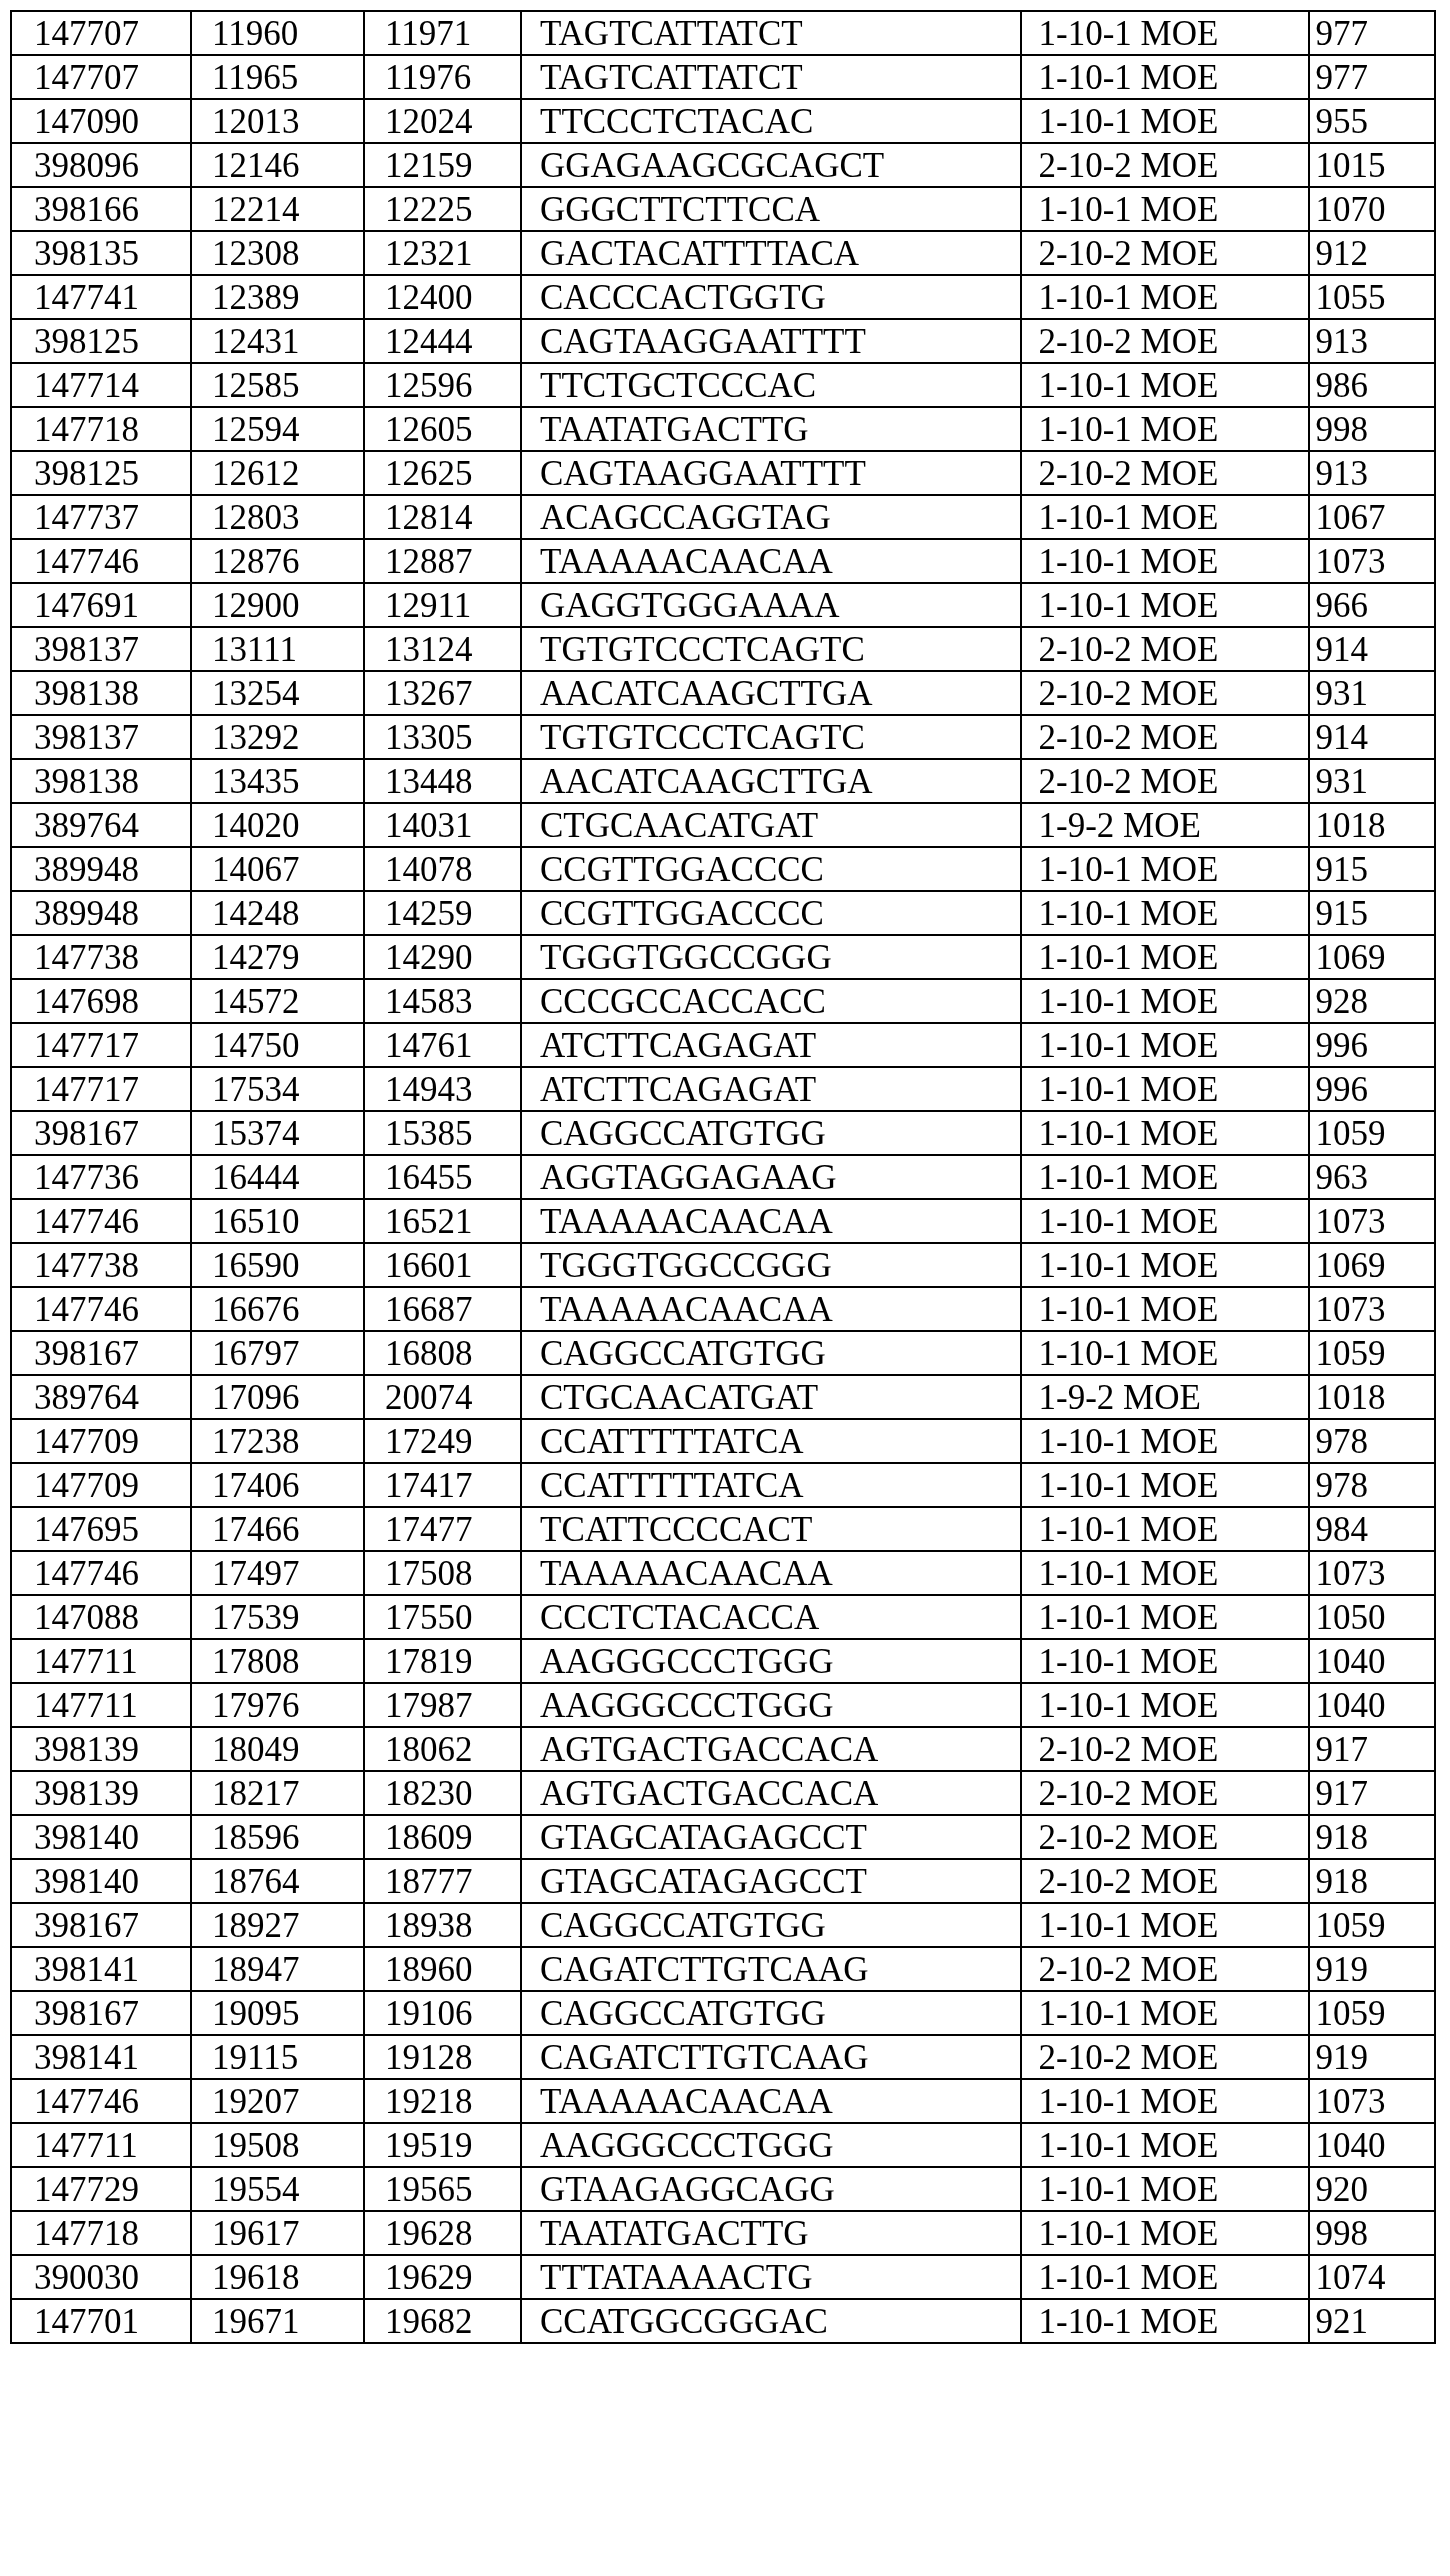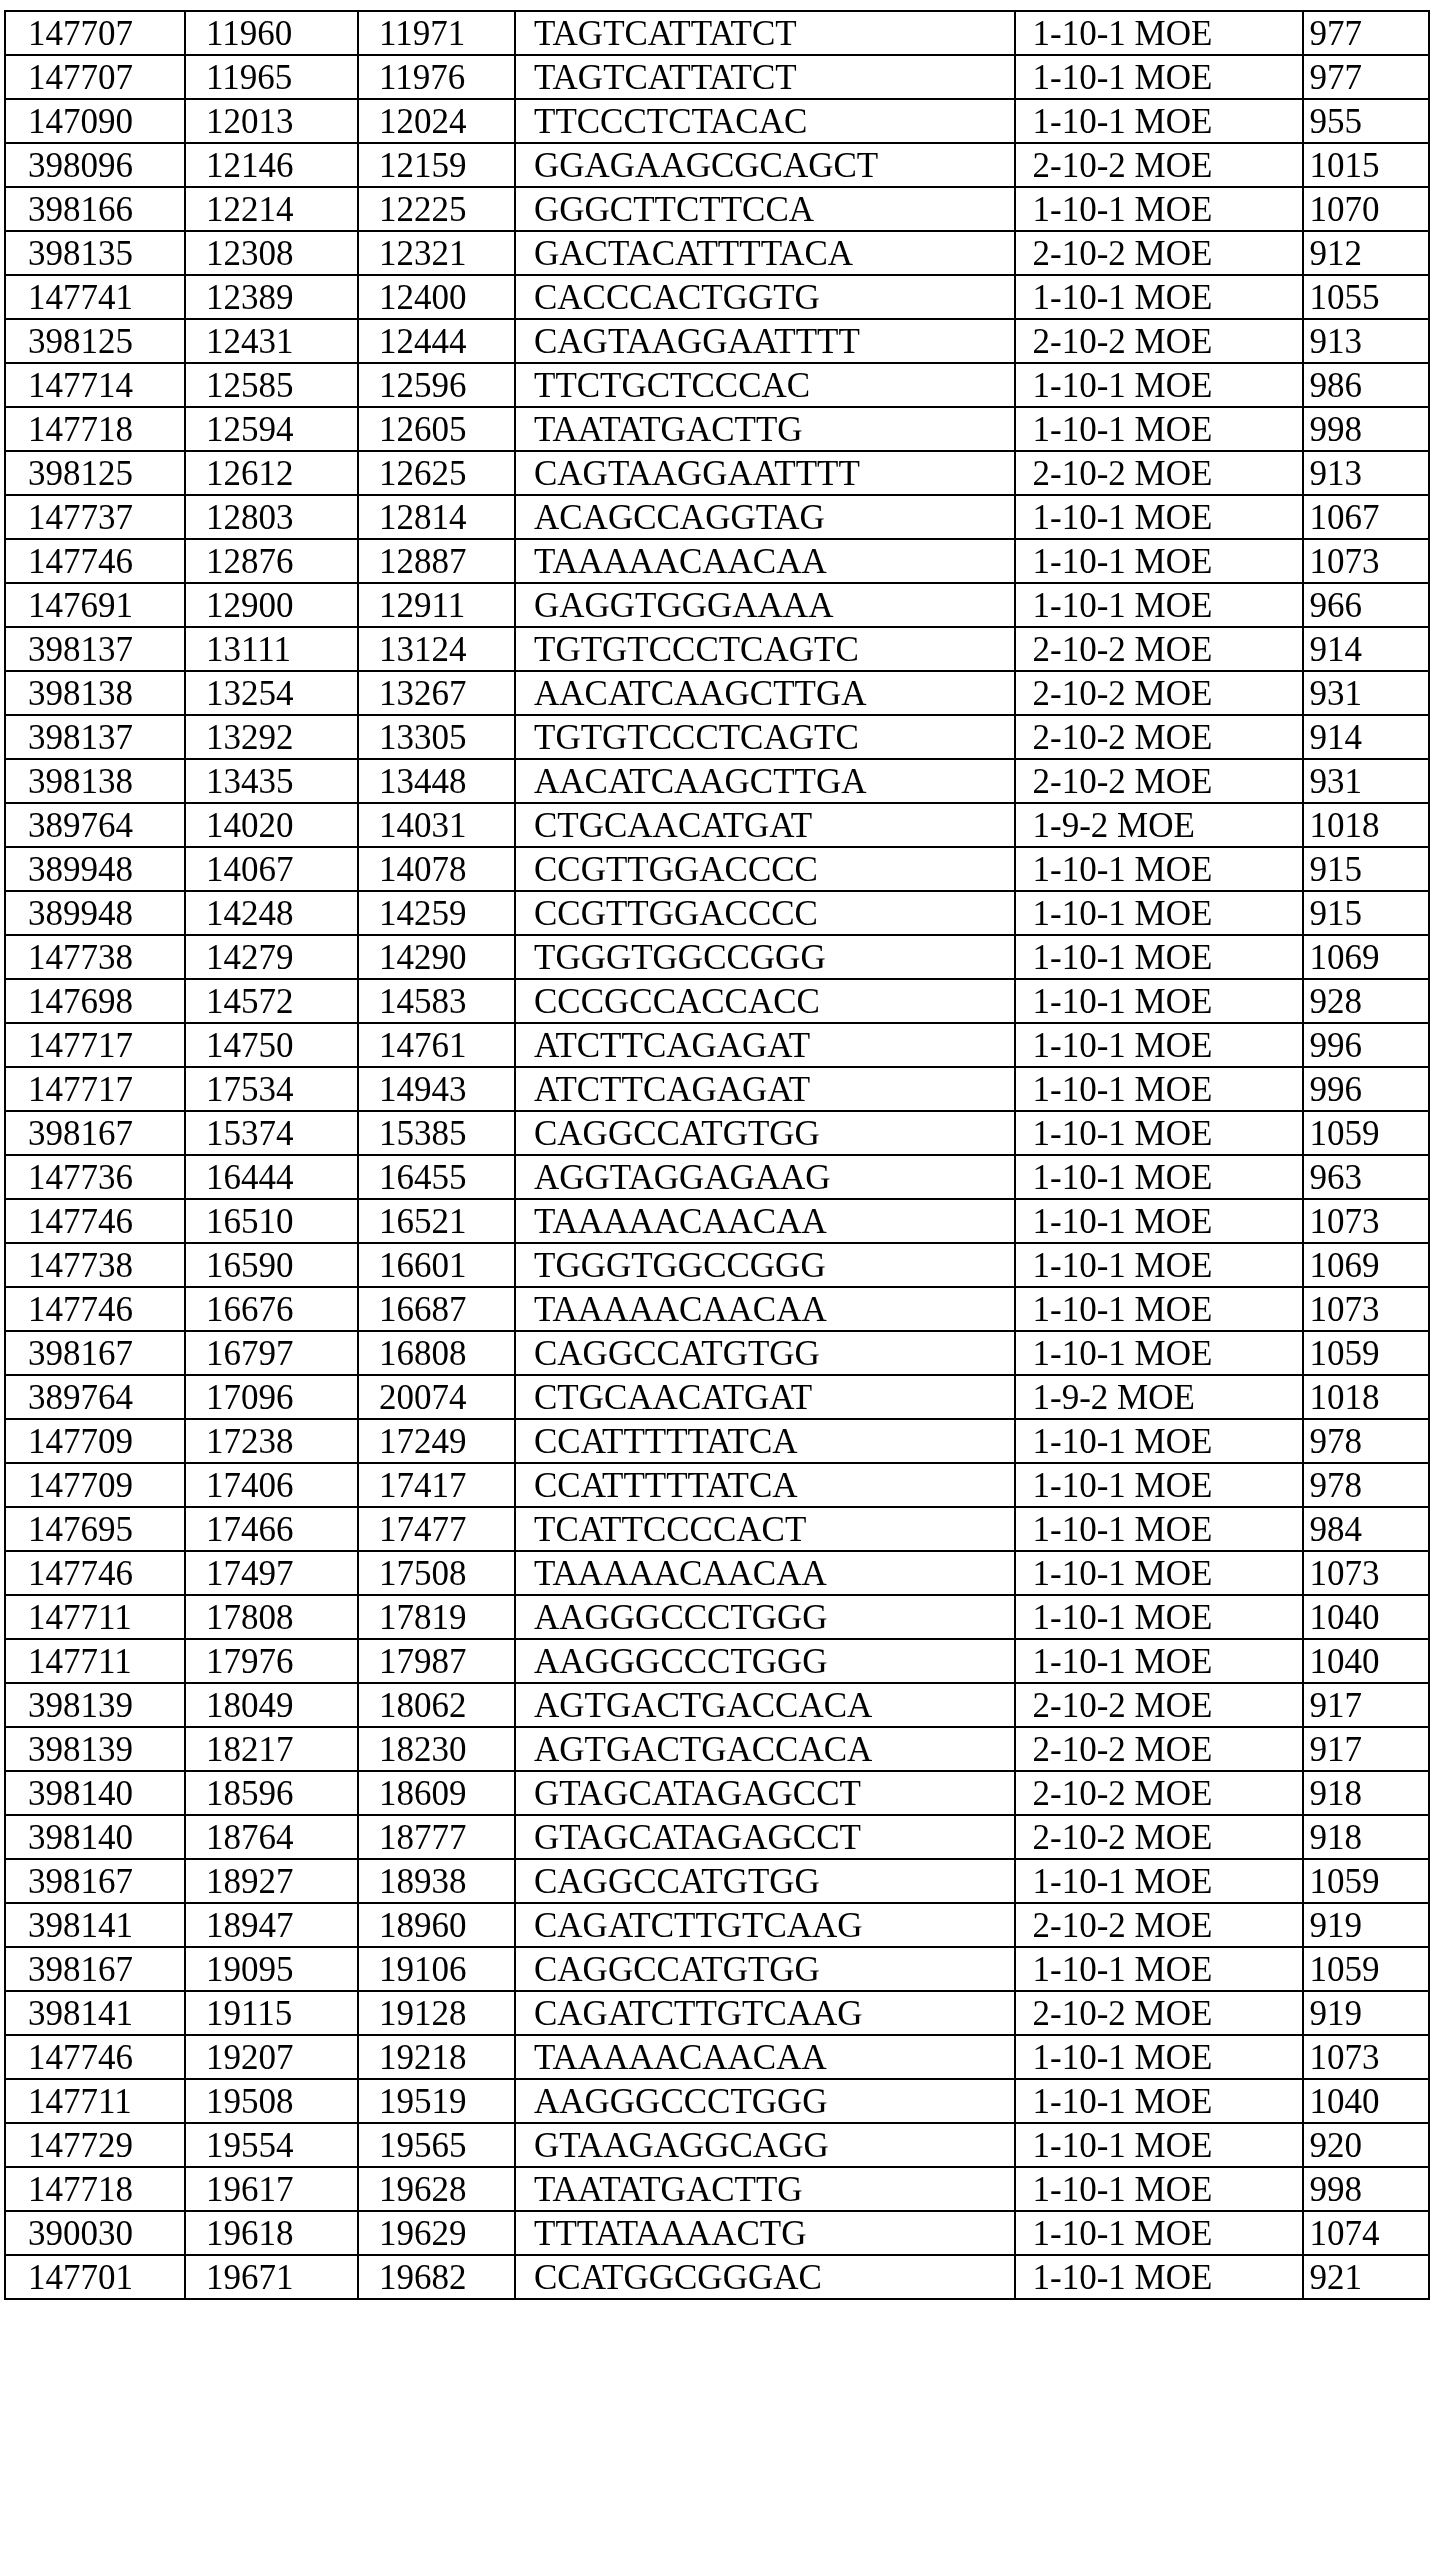--- a/index.html
+++ b/index.html
@@ -10,21 +10,21 @@
   body {
     width: 1451px;
     height: 2576px;
     position: relative;
     overflow: hidden;
     font-family: "Liberation Serif", "DejaVu Serif", serif;
     color: #000000;
   }
   #seq-table {
     position: absolute;
-    left: 4px;
+    left: 10px;
     top: 10px;
     border-collapse: collapse;
     table-layout: fixed;
     width: 1423px;
   }
   #seq-table col.c-isis   { width: 180px; }
   #seq-table col.c-start  { width: 173px; }
   #seq-table col.c-stop   { width: 157px; }
   #seq-table col.c-seq    { width: 500px; }
   #seq-table col.c-motif  { width: 288px; }
@@ -349,20 +349,28 @@
       </tr>
       <tr>
         <td class="c1">147746</td>
         <td class="c2">17497</td>
         <td class="c3">17508</td>
         <td class="c4">TAAAAACAACAA</td>
         <td class="c5">1-10-1 MOE</td>
         <td class="c6 num-right">1073</td>
       </tr>
       <tr>
+        <td class="c1">147088</td>
+        <td class="c2">17539</td>
+        <td class="c3">17550</td>
+        <td class="c4">CCCTCTACACCA</td>
+        <td class="c5">1-10-1 MOE</td>
+        <td class="c6 num-right">1050</td>
+      </tr>
+      <tr>
         <td class="c1">147711</td>
         <td class="c2">17808</td>
         <td class="c3">17819</td>
         <td class="c4">AAGGGCCCTGGG</td>
         <td class="c5">1-10-1 MOE</td>
         <td class="c6 num-right">1040</td>
       </tr>
       <tr>
         <td class="c1">147711</td>
         <td class="c2">17976</td>

